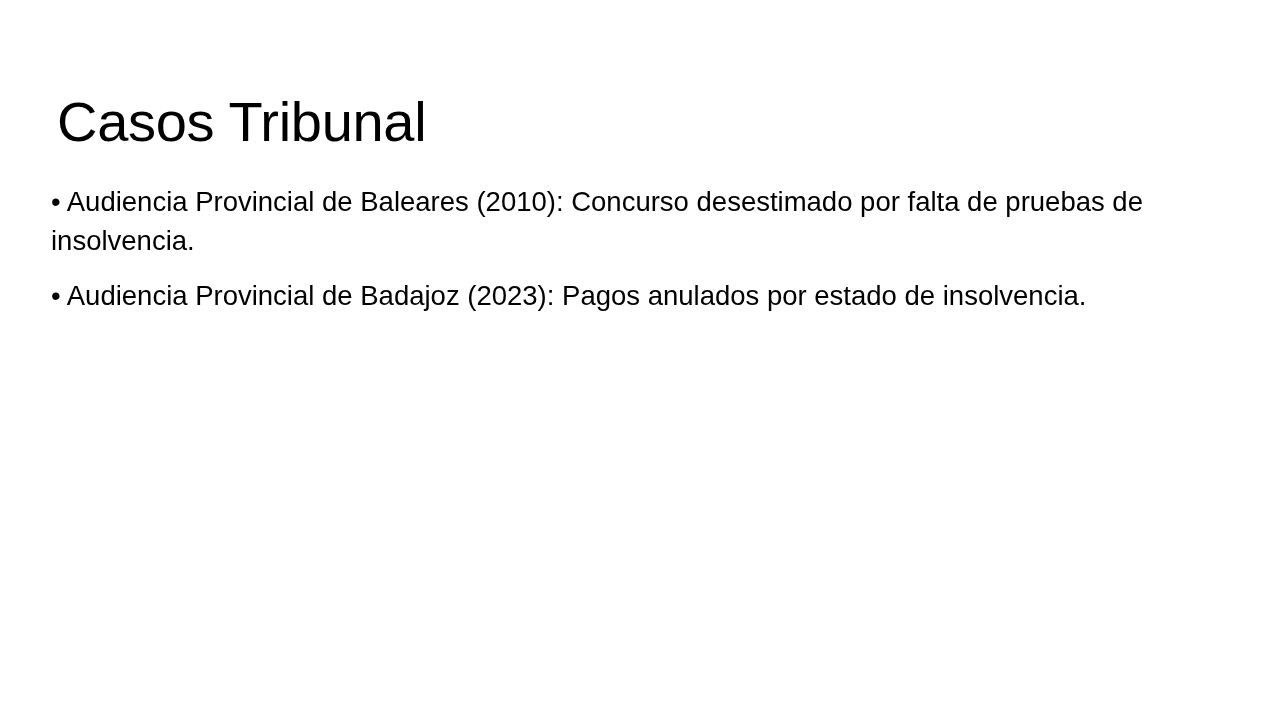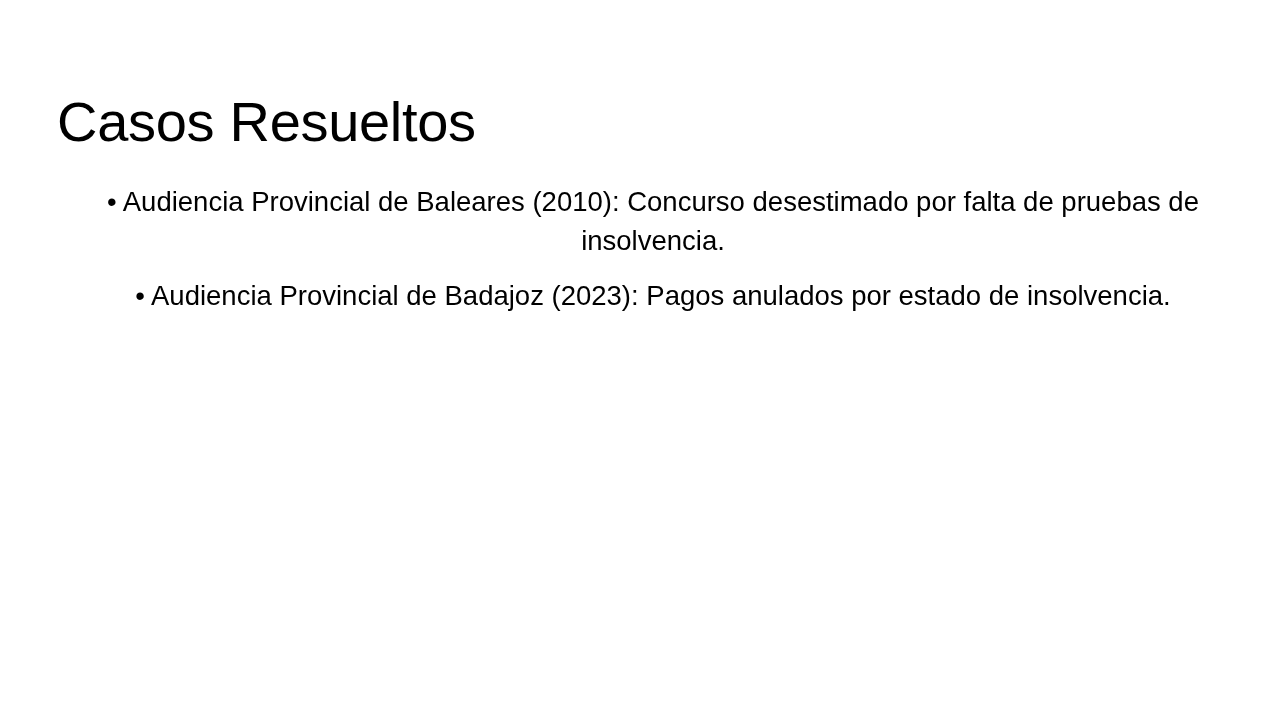--- a/index.html
+++ b/index.html
@@ -26,24 +26,23 @@
     top: 52px;
     font-size: 56px;
     font-weight: 400;
     line-height: 1.15;
     letter-spacing: -0.3px;
     color: #000000;
     white-space: nowrap;
   }
   .body-block {
     position: absolute;
-    left: 73px;
+    left: 51px;
     top: 183px;
     width: 1160px;
-    text-align: center;
   }
   .bullet-line {
     font-size: 27.5px;
     line-height: 1.4;
     color: #000000;
     margin: 0 0 17px 0;
     font-weight: 400;
   }
   .bullet-line:last-child {
     margin-bottom: 8px;
@@ -57,21 +56,21 @@
     font-weight: 500;
     color: #000000;
     white-space: nowrap;
   }
 </style>
 </head>
 <body>
 
 <div class="slide">
 
-  <h1 class="slide-title">Casos Resueltos</h1>
+  <h1 class="slide-title">Casos Tribunal</h1>
 
   <div class="body-block">
     <p class="bullet-line">• Audiencia Provincial de Baleares (2010): Concurso desestimado por falta de pruebas de insolvencia.</p>
     <p class="bullet-line">• Audiencia Provincial de Badajoz (2023): Pagos anulados por estado de insolvencia.</p>
   </div>
 
 
 </div>
 
 </body></html>

